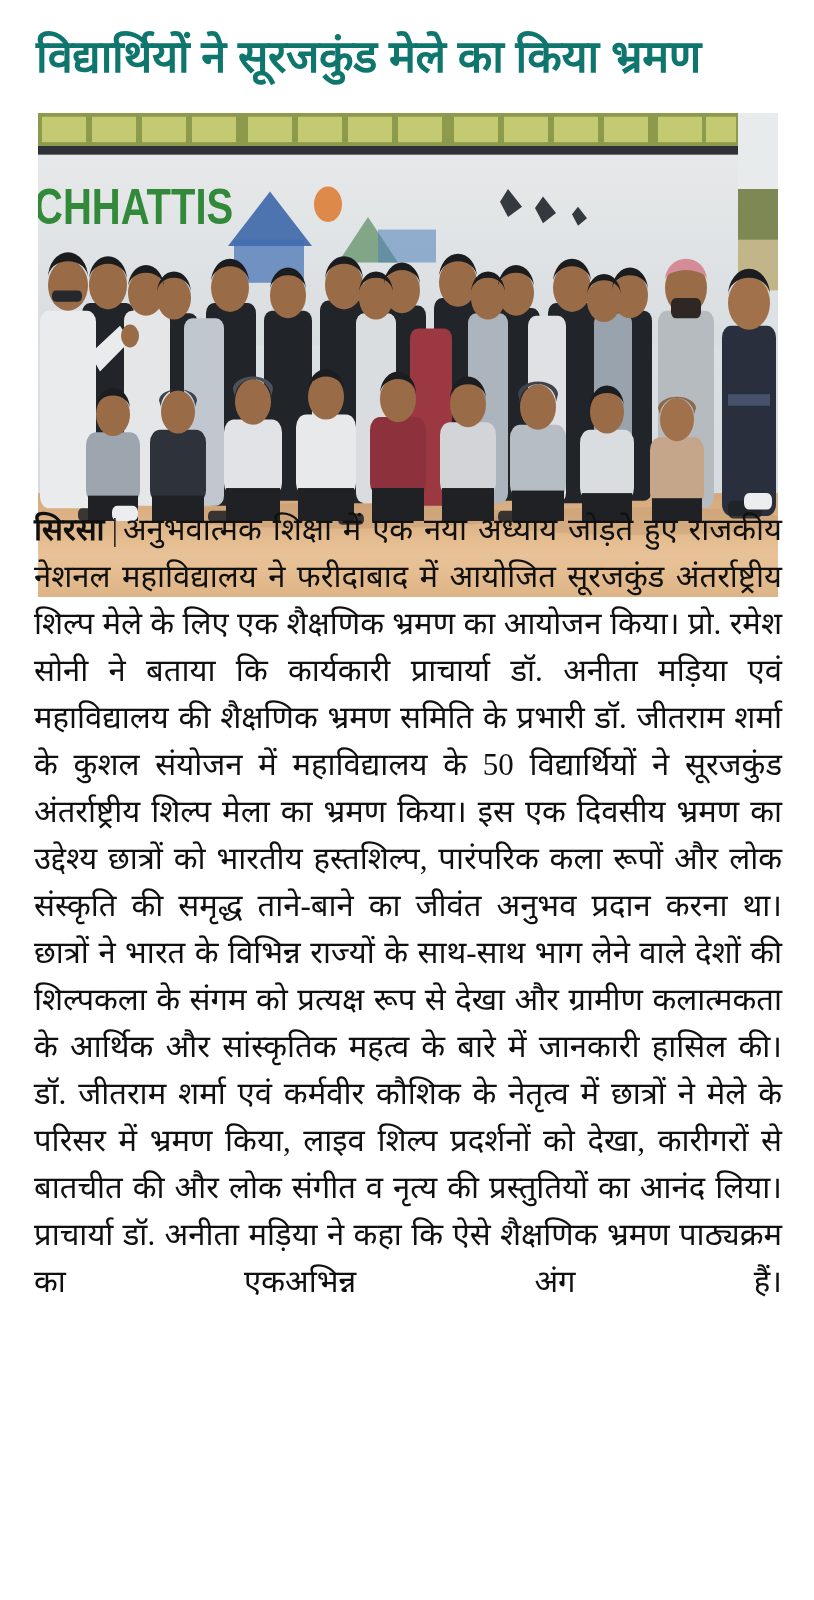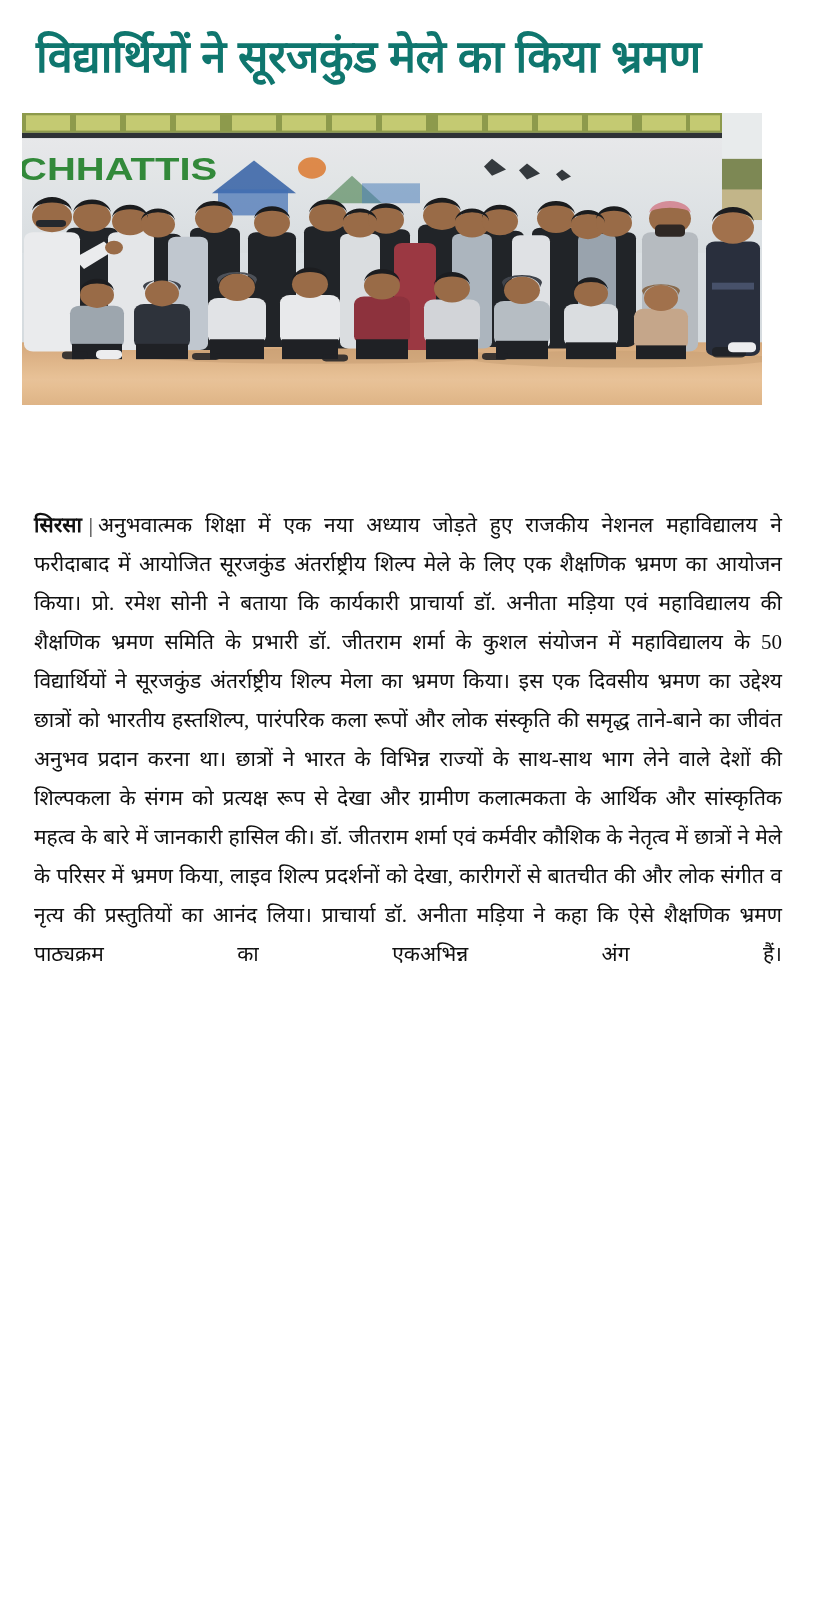--- a/index.html
+++ b/index.html
@@ -34,38 +34,38 @@
     font-size: 45px;
     line-height: 58px;
     letter-spacing: -0.4px;
     color: #0f766e;
     white-space: nowrap;
   }
 
   
   .photo {
     position: absolute;
-    left: 22px;
+    left: 38px;
     top: 113px;
     width: 740px;
-    height: 292px;
+    height: 484px;
     overflow: hidden;
     background: #cfd6d9;
   }
   .photo svg { display: block; width: 100%; height: 100%; }
 
   
   .article-body {
     position: absolute;
     left: 34px;
     top: 506px;
     width: 748px;
     font-family: "Liberation Serif", "DejaVu Serif", serif;
-    font-size: 21px;
-    line-height: 39px;
+    font-size: 31px;
+    line-height: 47px;
     text-align: justify;
     text-justify: inter-word;
     color: #101010;
     word-spacing: 0.5px;
   }
   .article-body > .dateline {
     font-weight: 700;
     white-space: nowrap;
   }
   .article-body > .sep {

